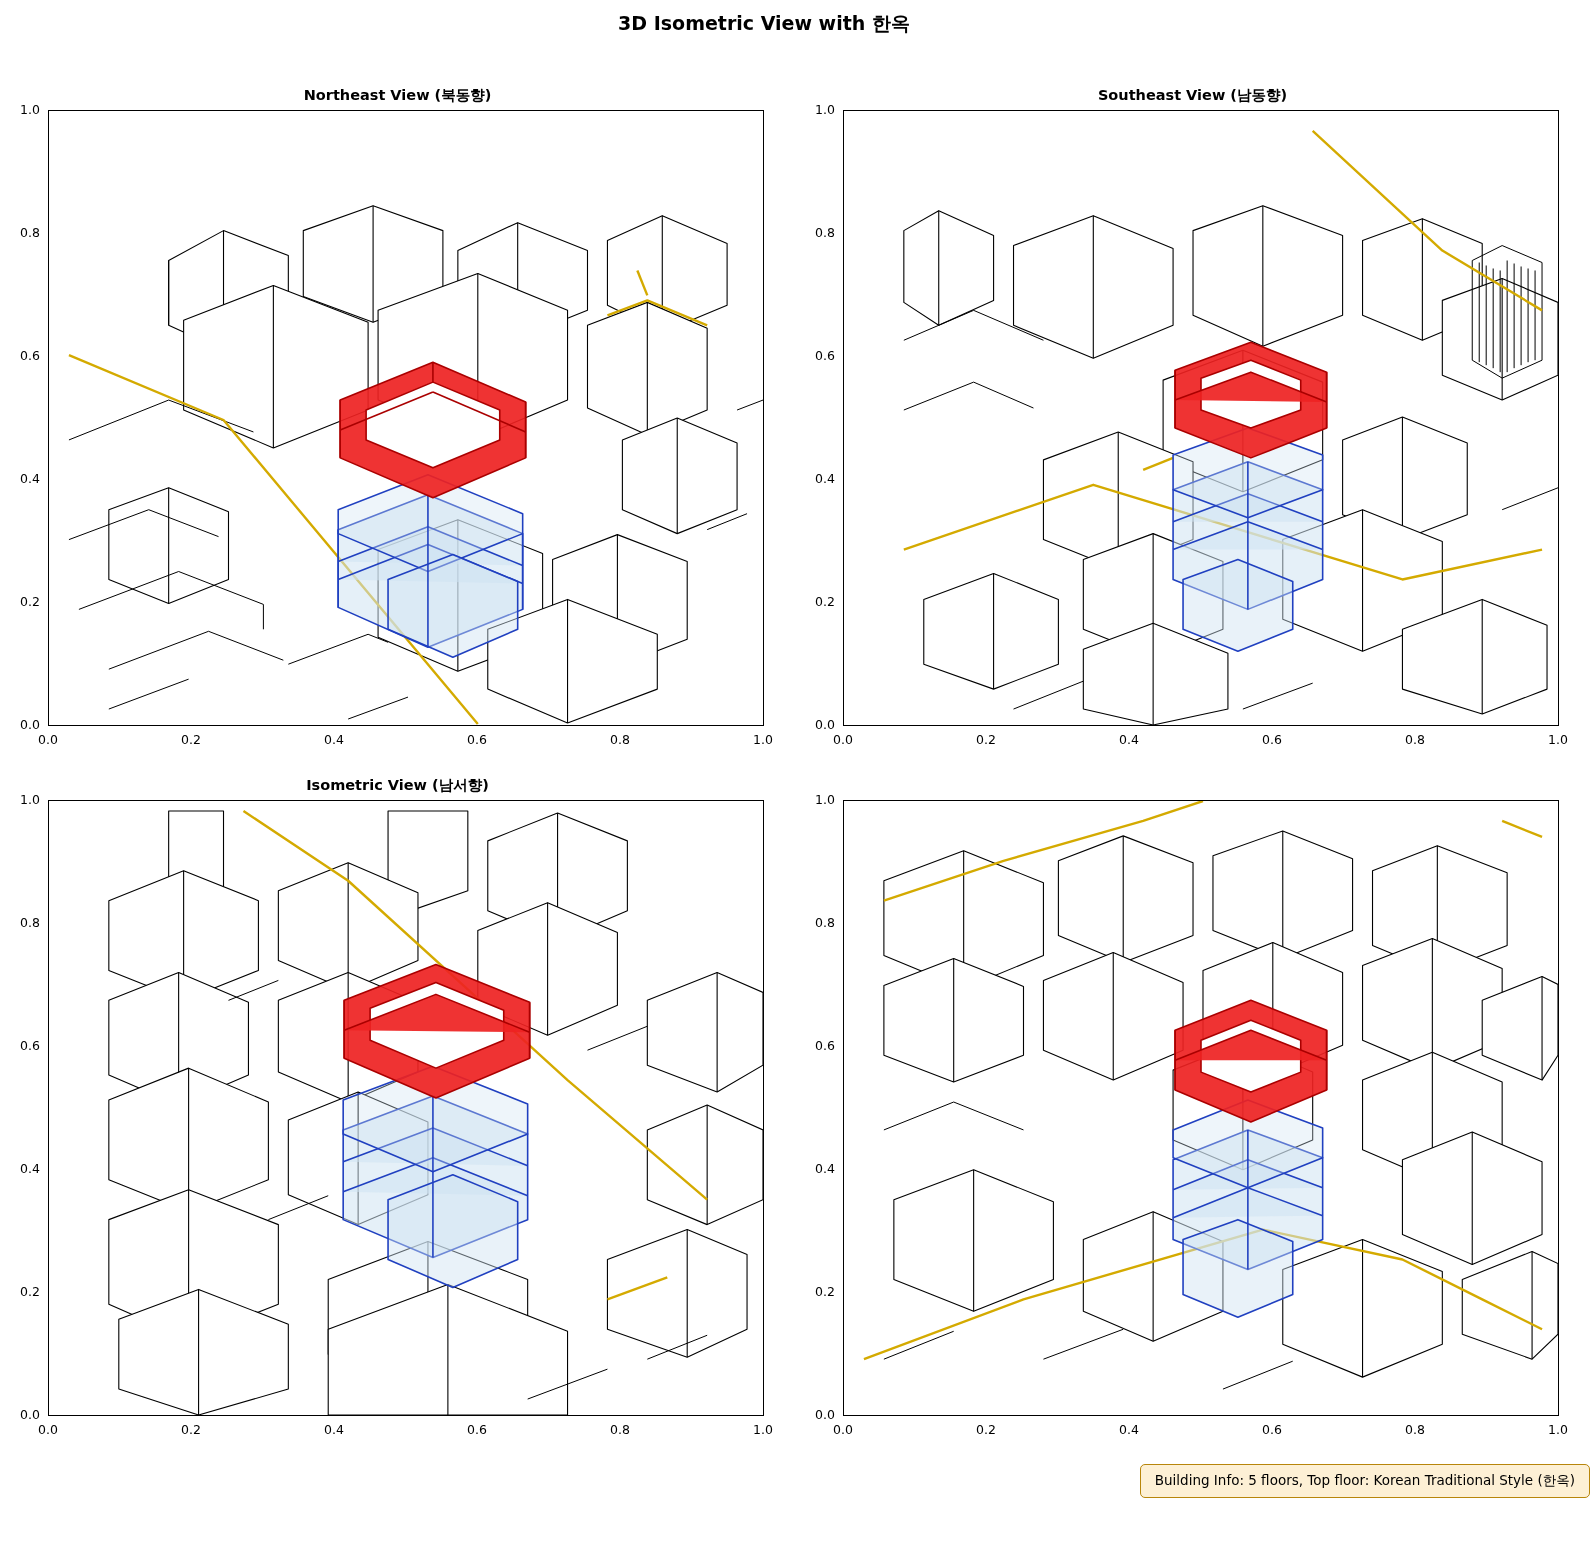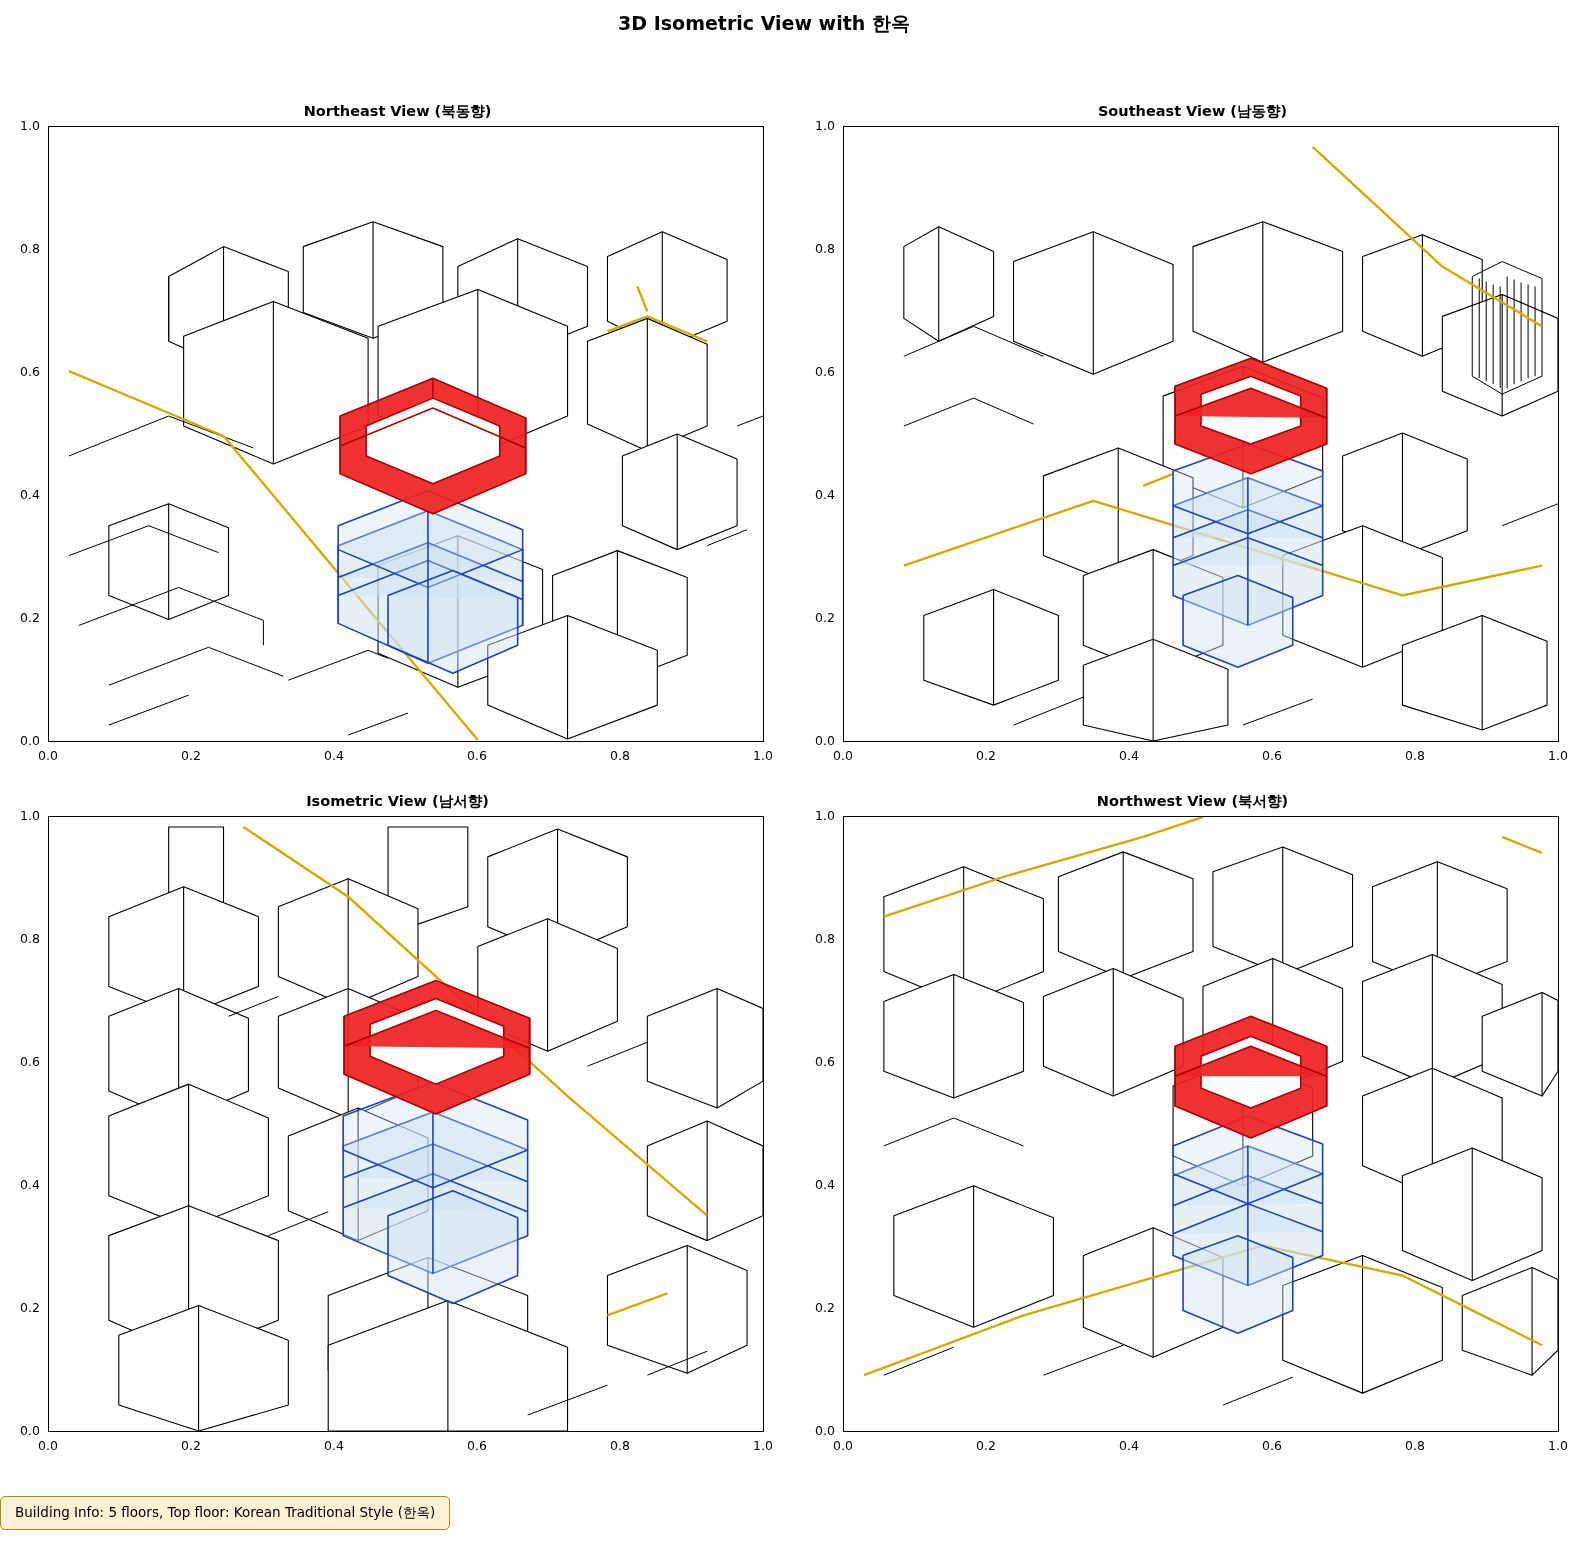--- a/index.html
+++ b/index.html
@@ -13,21 +13,21 @@
   }
   #suptitle{
     position:absolute;left:0;top:8px;width:1528px;
     text-align:center;
     font-weight:bold;
     font-size:19px;
     line-height:30px;
   }
   #suptitle .l2{display:block;}
   #grid{
-    position:absolute;left:0;top:96px;width:1324px;height:1380px;
+    position:absolute;left:0;top:80px;width:1324px;height:1380px;
   }
   .panel{
     position:absolute;
     width:795px;height:690px;
   }
   .panel.p0{left:0;top:0;}
   .panel.p1{left:795px;top:0;}
   .panel.p2{left:0;top:690px;}
   .panel.p3{left:795px;top:690px;}
   .ptitle{
@@ -54,21 +54,21 @@
   }
   .panel .ytick{right:auto;left:-2px;width:42px;}
   .xtick{
     position:absolute;
     font-size:12.5px;
     text-align:center;
     width:44px;
     transform:translateX(-22px);
   }
   #footer{
-    position:absolute;left:0;top:1496px;width:1590px;text-align:left;
+    position:absolute;left:0;top:1464px;width:1590px;text-align:right;
   }
   #footer .box{
     display:inline-block;
     background:#fdf0d5;
     border:1px solid #b8860b;
     border-radius:5px;
     padding:7px 14px;
     font-size:13.5px;
   }
 </style>
@@ -339,21 +339,20 @@
           <path d="M322 208 L388 182 L456 210 L456 240 L388 268 L322 240 Z" fill="#ffffff" fill-opacity="1"></path>
           <path d="M296 230 L388 194 L482 232"></path>
           <path d="M296 200 L296 258"></path>
           <path d="M482 202 L482 258"></path>
         </g>
       </svg>
     </div>
   </div>
 
   <div class="panel p3">
-    <div class="ptitle">Northwest View (북서향)</div>
 
     <div class="ytick" style="top:30px">1.0</div>
     <div class="ytick" style="top:153px">0.8</div>
     <div class="ytick" style="top:276px">0.6</div>
     <div class="ytick" style="top:399px">0.4</div>
     <div class="ytick" style="top:522px">0.2</div>
     <div class="ytick" style="top:645px">0.0</div>
 
     <div class="xtick" style="left:48px; top:652px">0.0</div>
     <div class="xtick" style="left:191px;top:652px">0.2</div>

